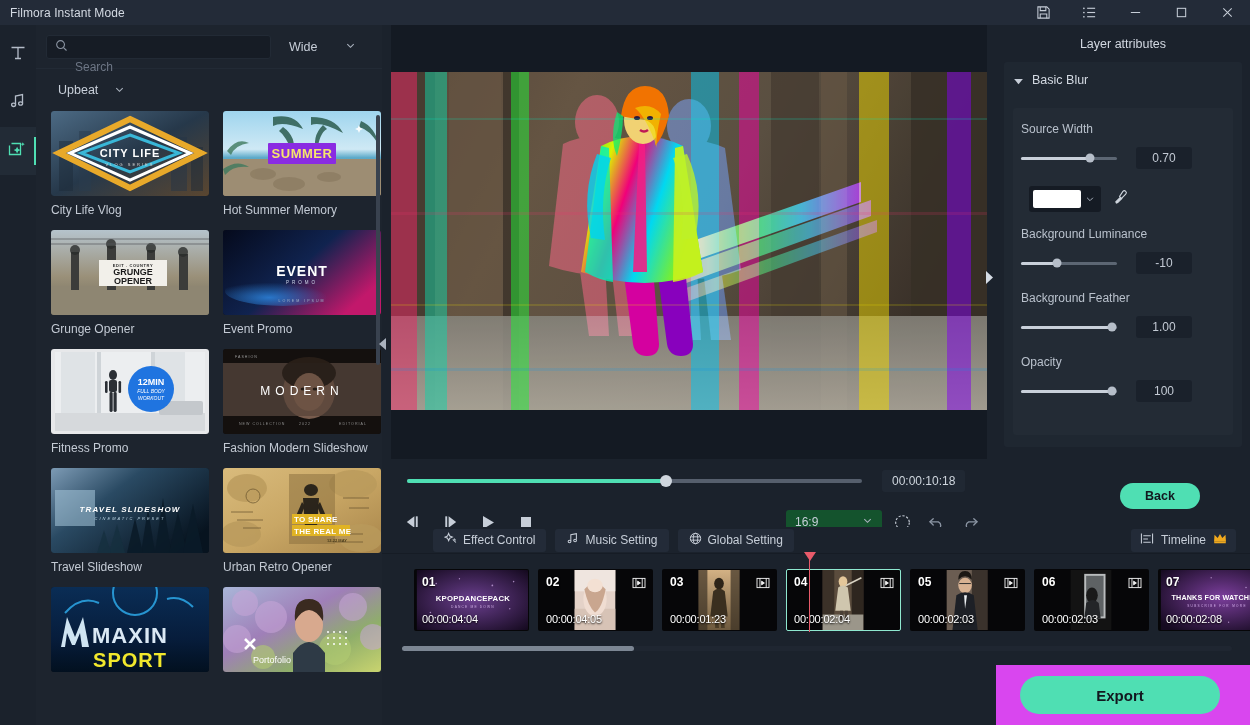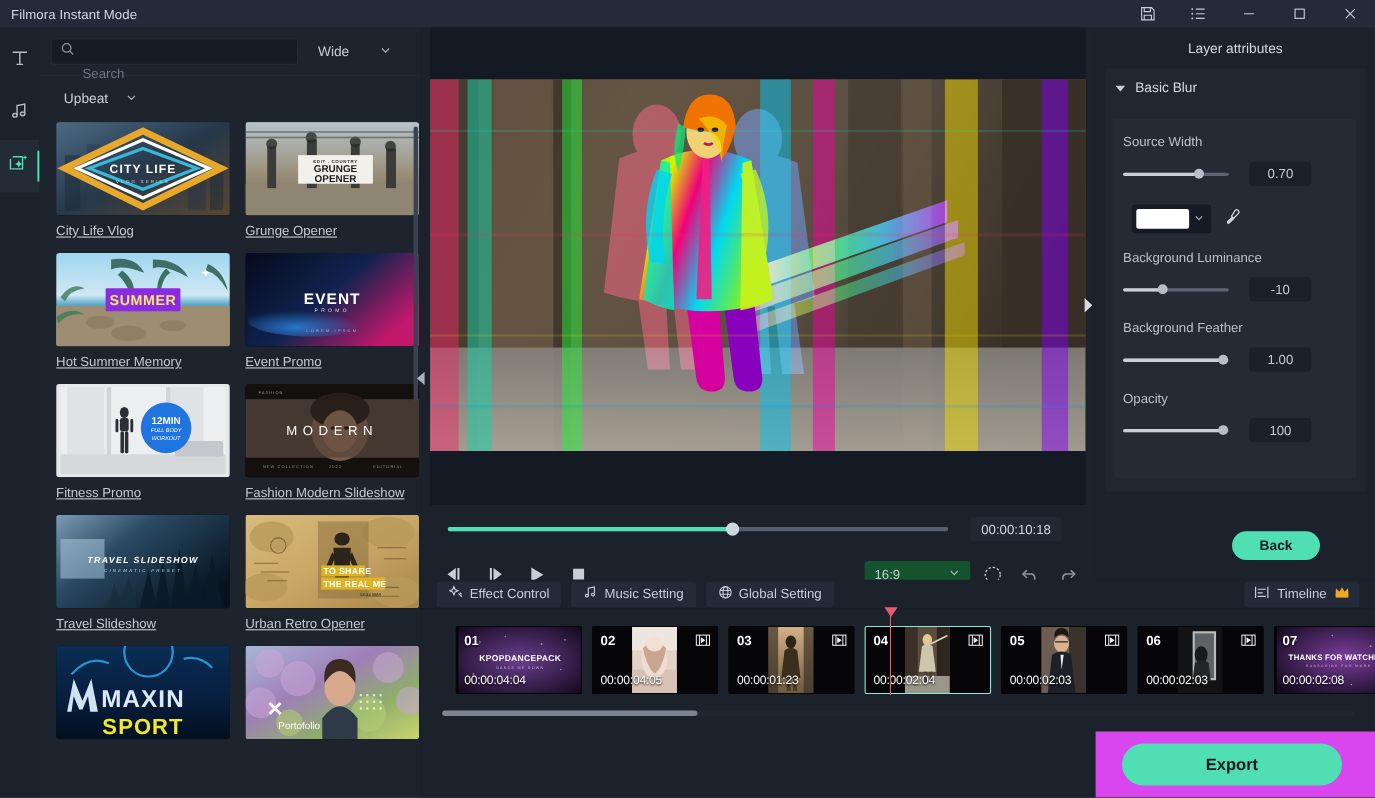--- a/index.html
+++ b/index.html
@@ -79,21 +79,20 @@
   .cat-row .cat-label { font-size: 12.5px; color: #c9d0da; }
   .cat-row .chev { margin-left: 16px; }
 
   .grid-wrap {
     position: absolute; left: 0; top: 86px; width: 346px; height: 614px;
     overflow: hidden;
   }
   .grid {
     display: grid; grid-template-columns: 158px 158px; column-gap: 14px; row-gap: 0px;
     padding-left: 15px;
-    text-decoration: underline;
   }
   .tcard { width: 158px; margin-bottom: 13px; cursor: pointer; }
   .tthumb {
     width: 158px; height: 85px; border-radius: 3px; overflow: hidden;
     position: relative; background: #0d1117;
   }
   .tlabel {
     font-size: 12px; color: #c3cad4; margin-top: 7px; white-space: nowrap;
     overflow: hidden; text-overflow: ellipsis;
   }
@@ -165,20 +164,21 @@
   .icon-btn {
     width: 40px; height: 30px; display: flex; align-items: center; justify-content: center;
     cursor: pointer;
   }
 
   
   .tabsrow {
     position: absolute; left: 382px; top: 527px; width: 868px; height: 27px;
     background: #1b222c; display: flex; align-items: center;
     border-bottom: 1px solid #161c25;
+    padding-left: 36px;
   }
   .tab {
     height: 23px; margin-left: 9px; padding: 0 11px; border-radius: 3px;
     background: #232b38; display: flex; align-items: center; gap: 6px;
     font-size: 12px; color: #c7ced8; cursor: pointer;
   }
   .tab:first-child { margin-left: 15px; }
   .timeline-btn {
     margin-left: auto; margin-right: 14px; height: 23px; padding: 0 9px;
     border-radius: 3px; background: #232b38; display: flex; align-items: center;
@@ -410,57 +410,20 @@
                   <rect x="140" y="36" width="12" height="44" fill="#1d2b39"></rect>
                 </g>
               <path d="M79 8 L150 42 L79 77 L8 42 Z" fill="none" stroke="#e8a92a" stroke-width="6"></path>
               <path d="M79 16 L139 42 L79 69 L19 42 Z" fill="none" stroke="#ffffff" stroke-width="3"></path>
               <path d="M79 24 L128 42 L79 61 L30 42 Z" fill="none" stroke="#39b7d8" stroke-width="3"></path>
               <text x="79" y="46" font-family="Liberation Sans" font-size="11" font-weight="bold" fill="#fff" text-anchor="middle" letter-spacing="1">CITY LIFE</text>
               <text x="79" y="55" font-family="Liberation Sans" font-size="4" fill="#d8d8d8" text-anchor="middle" letter-spacing="2">VLOG SERIES</text>
             </svg>
           </div>
           <div class="tlabel">City Life Vlog</div>
-        </div>
-
-        <div class="tcard">
-          <div class="tthumb">
-            <svg width="158" height="85" viewBox="0 0 158 85">
-              <defs>
-                  <linearGradient id="g3" x1="0" y1="0" x2="0" y2="1">
-                <stop offset="0" stop-color="#b5c3cc"></stop>
-                    <stop offset=".55" stop-color="#9a9079"></stop>
-                    <stop offset="1" stop-color="#6e6a5a"></stop>
-                  </linearGradient>
-                </defs>
-              <rect width="158" height="85" fill="url(#g3)"></rect>
-              <rect y="56" width="158" height="29" fill="#8e8672"></rect>
-              <g fill="#3b3c3a">
-                  <rect x="20" y="22" width="8" height="38"></rect>
-                  <rect x="56" y="16" width="9" height="44"></rect>
-              <rect x="96" y="20" width="8" height="40"></rect>
-                  <rect x="128" y="24" width="9" height="36"></rect>
-                </g>
-              <g fill="#2a2c2b" opacity=".8">
-                  <ellipse cx="24" cy="20" rx="5" ry="5"></ellipse>
-                  <ellipse cx="60" cy="14" rx="5" ry="5"></ellipse>
-              <ellipse cx="100" cy="18" rx="5" ry="5"></ellipse>
-                  <ellipse cx="132" cy="22" rx="5" ry="5"></ellipse>
-                </g>
-              <g stroke="#54565a" stroke-width="1.2" opacity=".7">
-                  <path d="M0 14h158"></path>
-                  <path d="M0 9h158"></path>
-                </g>
-              <rect x="48" y="30" width="68" height="26" fill="#f2f0ea"></rect>
-              <text x="82" y="37" font-family="Liberation Sans" font-size="4" font-weight="bold" fill="#2a2a2a" text-anchor="middle" letter-spacing=".6">EDIT . COUNTRY</text>
-              <text x="82" y="45" font-family="Liberation Sans" font-size="9" font-weight="bold" fill="#1a1a1a" text-anchor="middle">GRUNGE</text>
-              <text x="82" y="54" font-family="Liberation Sans" font-size="9" font-weight="bold" fill="#1a1a1a" text-anchor="middle">OPENER</text>
-            </svg>
-          </div>
-          <div class="tlabel">Grunge Opener</div>
         </div>
 
         <div class="tcard">
           <div class="tthumb">
             <svg width="158" height="85" viewBox="0 0 158 85">
               <defs>
                   <linearGradient id="g2" x1="0" y1="0" x2="0" y2="1">
                 <stop offset="0" stop-color="#9fd5ee"></stop>
                     <stop offset=".45" stop-color="#cfe9f5"></stop>
                     <stop offset=".55" stop-color="#5ba9c9"></stop>
@@ -486,20 +449,57 @@
                   <ellipse cx="106" cy="66" rx="12" ry="5"></ellipse>
                 </g>
               <rect x="45" y="32" width="68" height="21" fill="#8a2be2" rx="1"></rect>
               <text x="79" y="47" font-family="Liberation Sans" font-size="13" font-weight="bold" fill="#f6e66b" text-anchor="middle" letter-spacing=".5">SUMMER</text>
               <g fill="#fff" opacity=".9">
                   <path d="M136 14l1.2 2.8L140 18l-2.8 1.2L136 22l-1.2-2.8L132 18l2.8-1.2z"></path>
                 </g>
             </svg>
           </div>
           <div class="tlabel">Hot Summer Memory</div>
+        </div>
+
+        <div class="tcard">
+          <div class="tthumb">
+            <svg width="158" height="85" viewBox="0 0 158 85">
+              <defs>
+                  <linearGradient id="g3" x1="0" y1="0" x2="0" y2="1">
+                <stop offset="0" stop-color="#b5c3cc"></stop>
+                    <stop offset=".55" stop-color="#9a9079"></stop>
+                    <stop offset="1" stop-color="#6e6a5a"></stop>
+                  </linearGradient>
+                </defs>
+              <rect width="158" height="85" fill="url(#g3)"></rect>
+              <rect y="56" width="158" height="29" fill="#8e8672"></rect>
+              <g fill="#3b3c3a">
+                  <rect x="20" y="22" width="8" height="38"></rect>
+                  <rect x="56" y="16" width="9" height="44"></rect>
+              <rect x="96" y="20" width="8" height="40"></rect>
+                  <rect x="128" y="24" width="9" height="36"></rect>
+                </g>
+              <g fill="#2a2c2b" opacity=".8">
+                  <ellipse cx="24" cy="20" rx="5" ry="5"></ellipse>
+                  <ellipse cx="60" cy="14" rx="5" ry="5"></ellipse>
+              <ellipse cx="100" cy="18" rx="5" ry="5"></ellipse>
+                  <ellipse cx="132" cy="22" rx="5" ry="5"></ellipse>
+                </g>
+              <g stroke="#54565a" stroke-width="1.2" opacity=".7">
+                  <path d="M0 14h158"></path>
+                  <path d="M0 9h158"></path>
+                </g>
+              <rect x="48" y="30" width="68" height="26" fill="#f2f0ea"></rect>
+              <text x="82" y="37" font-family="Liberation Sans" font-size="4" font-weight="bold" fill="#2a2a2a" text-anchor="middle" letter-spacing=".6">EDIT . COUNTRY</text>
+              <text x="82" y="45" font-family="Liberation Sans" font-size="9" font-weight="bold" fill="#1a1a1a" text-anchor="middle">GRUNGE</text>
+              <text x="82" y="54" font-family="Liberation Sans" font-size="9" font-weight="bold" fill="#1a1a1a" text-anchor="middle">OPENER</text>
+            </svg>
+          </div>
+          <div class="tlabel">Grunge Opener</div>
         </div>
 
         <div class="tcard">
           <div class="tthumb">
             <svg width="158" height="85" viewBox="0 0 158 85">
               <defs>
                 <linearGradient id="g4" x1="0" y1="0" x2="1" y2="0.6">
                   <stop offset="0" stop-color="#050a1c"></stop>
                     <stop offset=".55" stop-color="#10234f"></stop>
                     <stop offset="1" stop-color="#c2186b"></stop>

